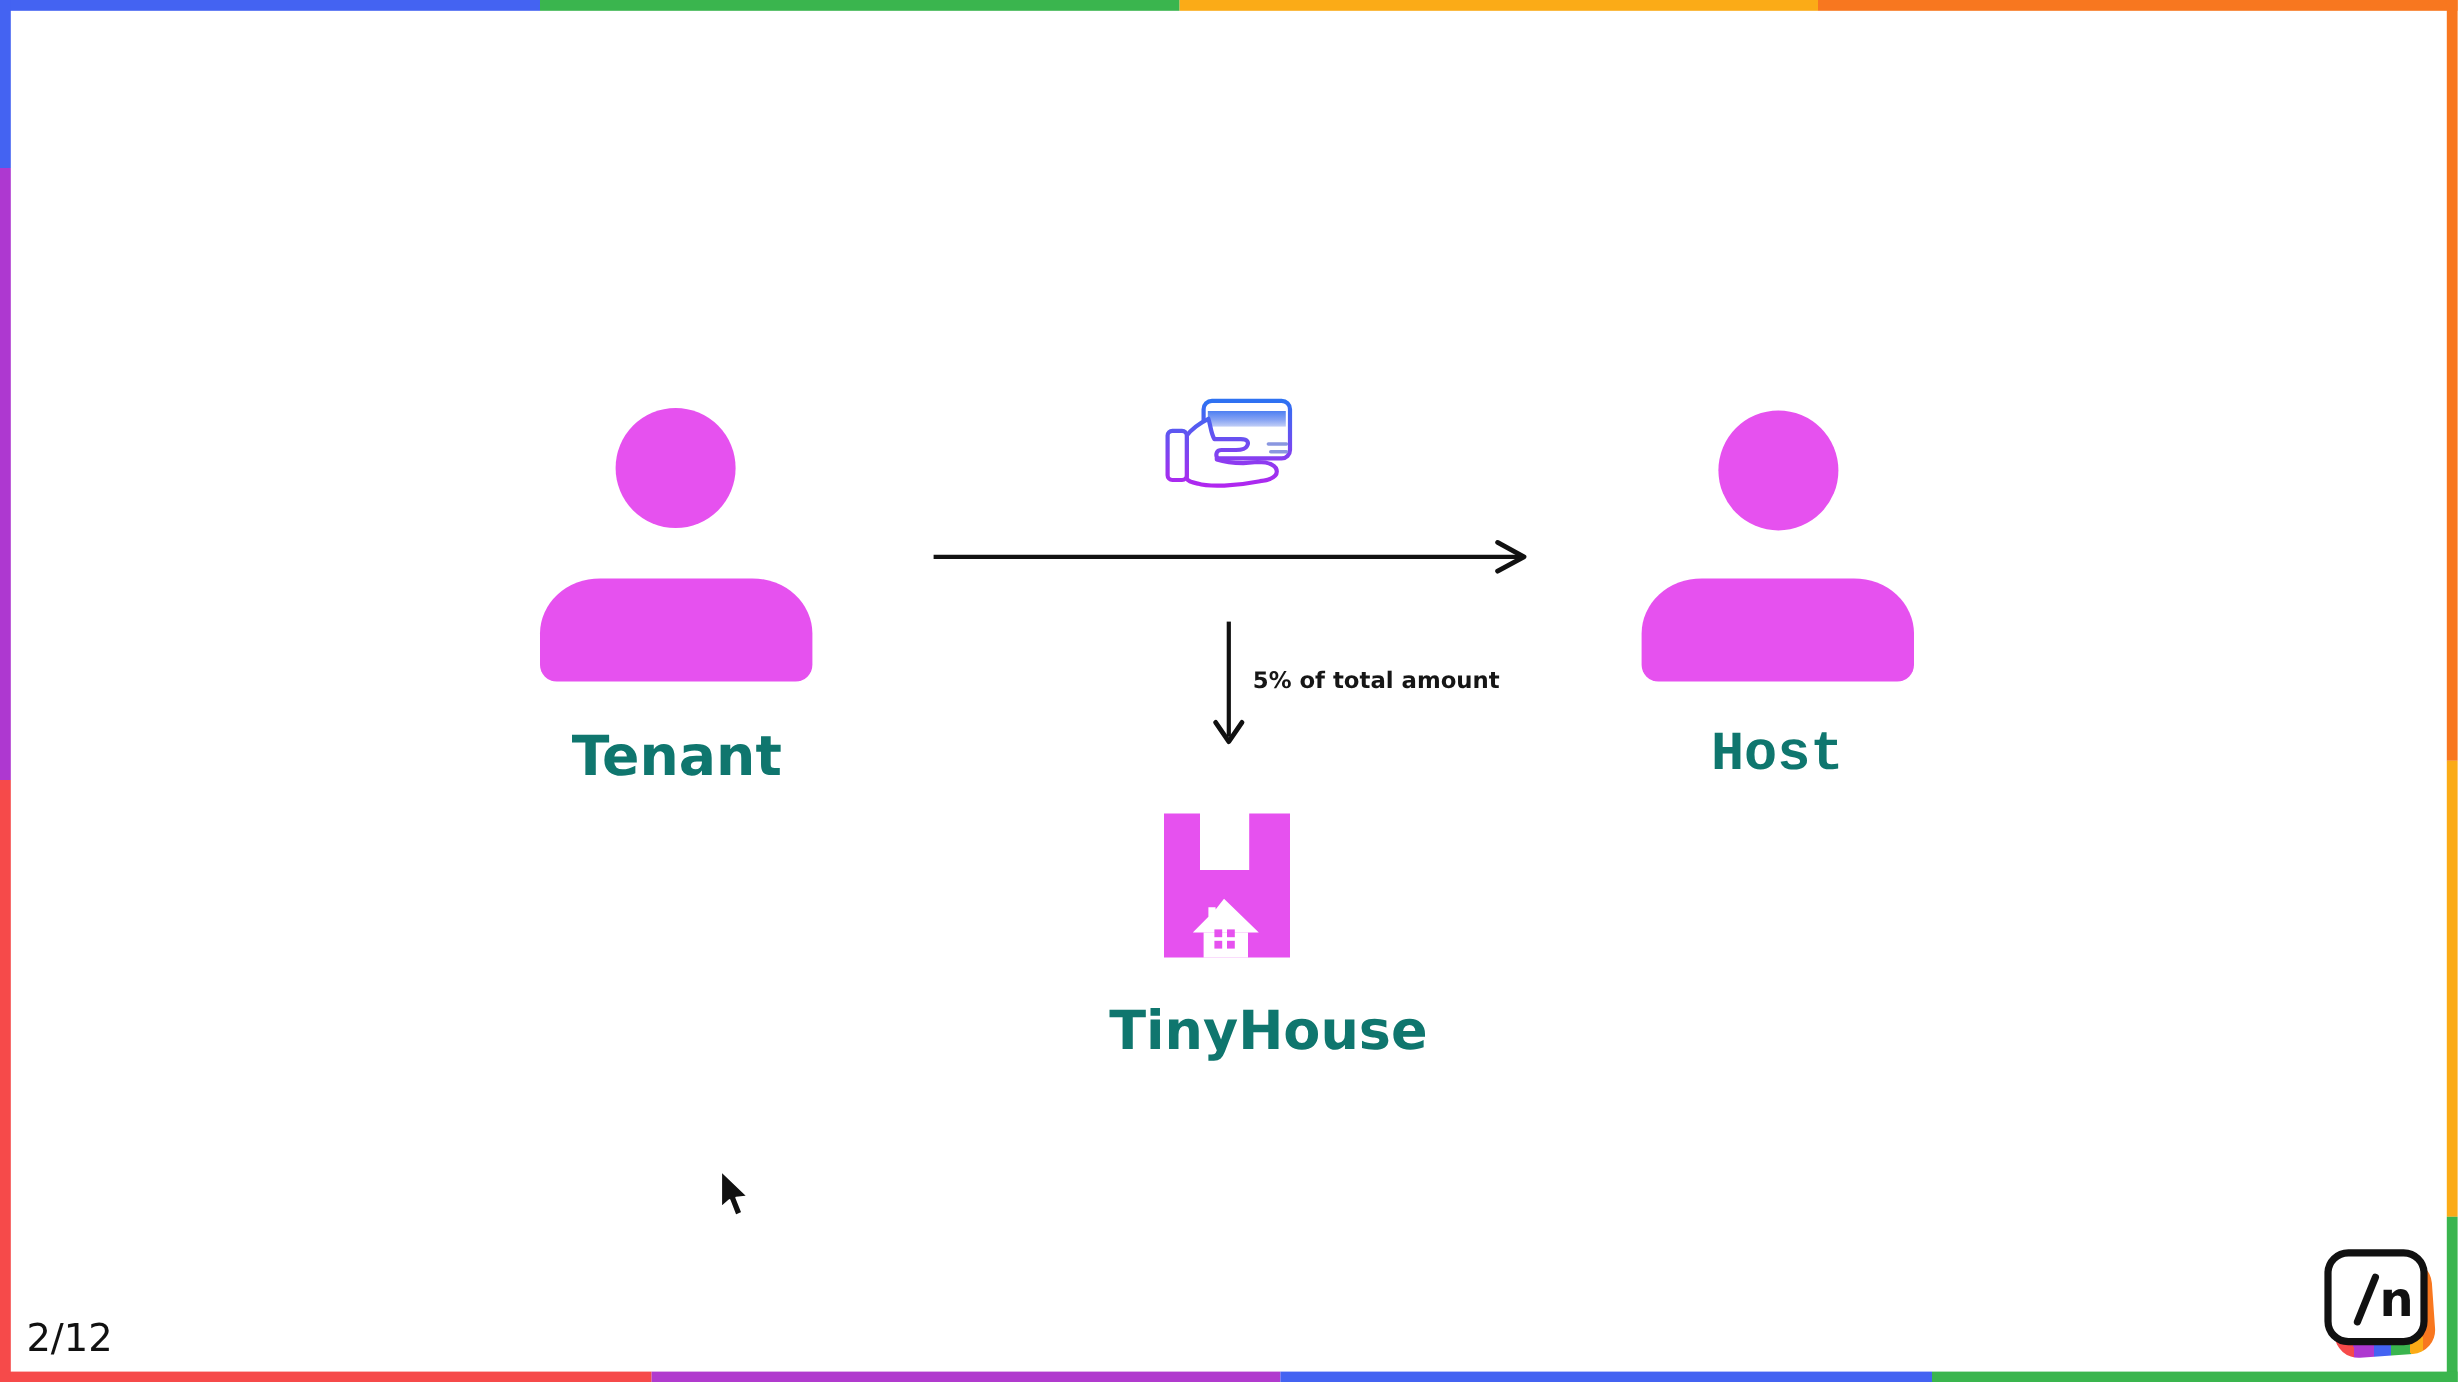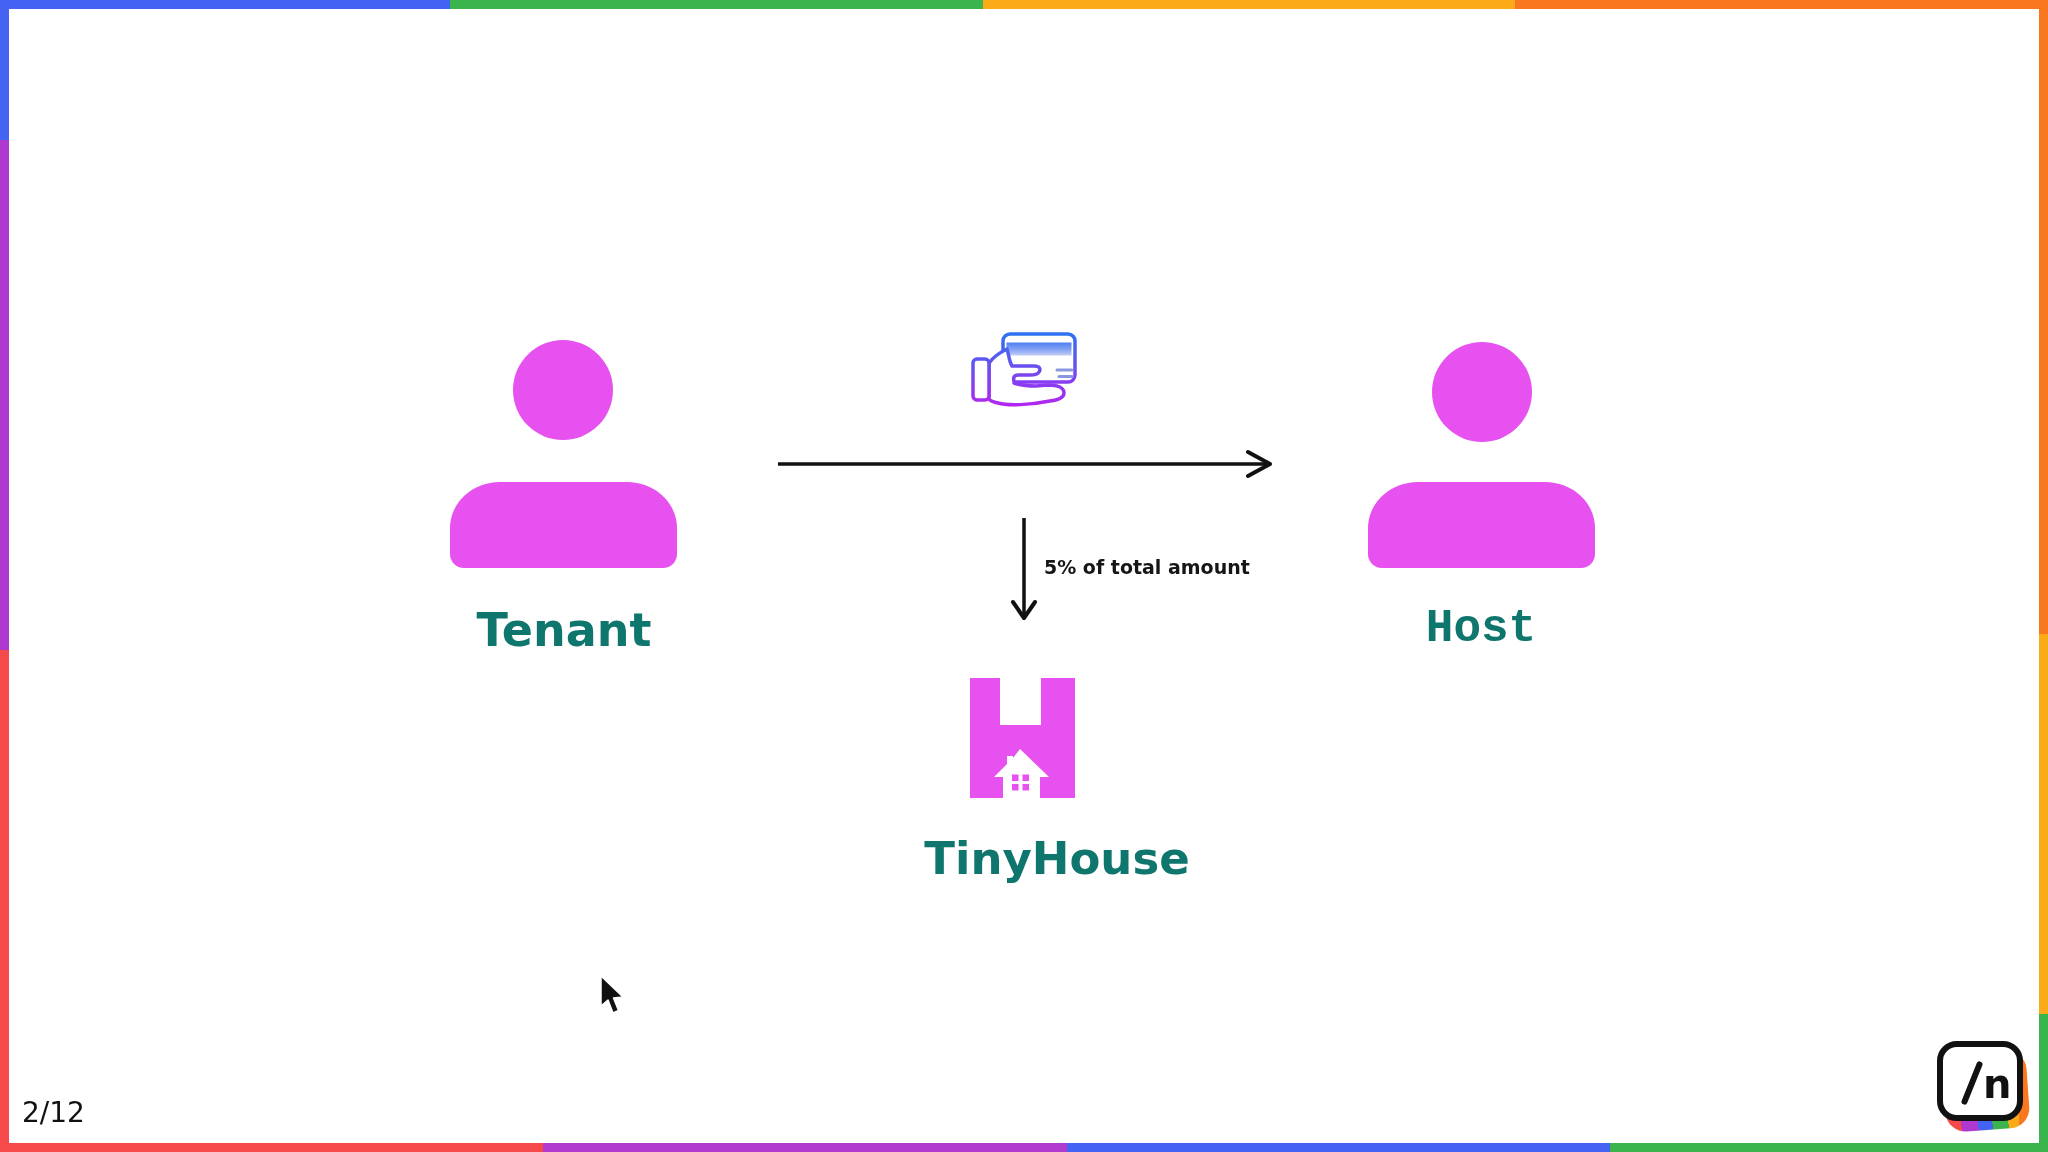--- a/index.html
+++ b/index.html
@@ -16,21 +16,21 @@
   
   .person{position:absolute;}
   .person .head{position:absolute;width:100px;height:100px;border-radius:50%;background:#e651ef;}
   .person .body{position:absolute;width:227px;height:86px;background:#e651ef;
     border-radius:50px 50px 14px 14px / 46px 46px 14px 14px;}
 
   .entity-label{position:absolute;transform:translateX(-50%);font-weight:700;font-size:46px;
     color:#0f766e;letter-spacing:0px;white-space:nowrap;}
   .fee-label{position:absolute;font-weight:700;font-size:19px;color:#161616;white-space:nowrap;}
 
-  .page-indicator{position:absolute;left:22px;top:1096px;font-size:28px;color:#111;}
+  .page-indicator{position:absolute;left:22px;top:1096px;font-size:32px;color:#111;}
 
   
   .nl-logo{position:absolute;left:1937px;top:1041px;width:86px;height:82px;}
   .nl-shadow{position:absolute;left:7px;top:11px;width:84px;height:78px;border-radius:20px;
     transform:rotate(-4deg);
     background:linear-gradient(90deg,#f64a4a 0%,#f64a4a 18%,#ae38d0 18%,#ae38d0 38%,
       #4463f2 38%,#4463f2 55%,#3ab54e 55%,#3ab54e 74%,#fbab17 74%,#fbab17 87%,#f8771f 87%,#f8771f 100%);}
   .nl-box{position:absolute;left:0;top:0;width:86px;height:80px;background:#fff;border:6px solid #111;
     border-radius:20px;box-sizing:border-box;}
   .nl-backslash{position:absolute;left:26px;top:13px;width:6px;height:46px;background:#111;

